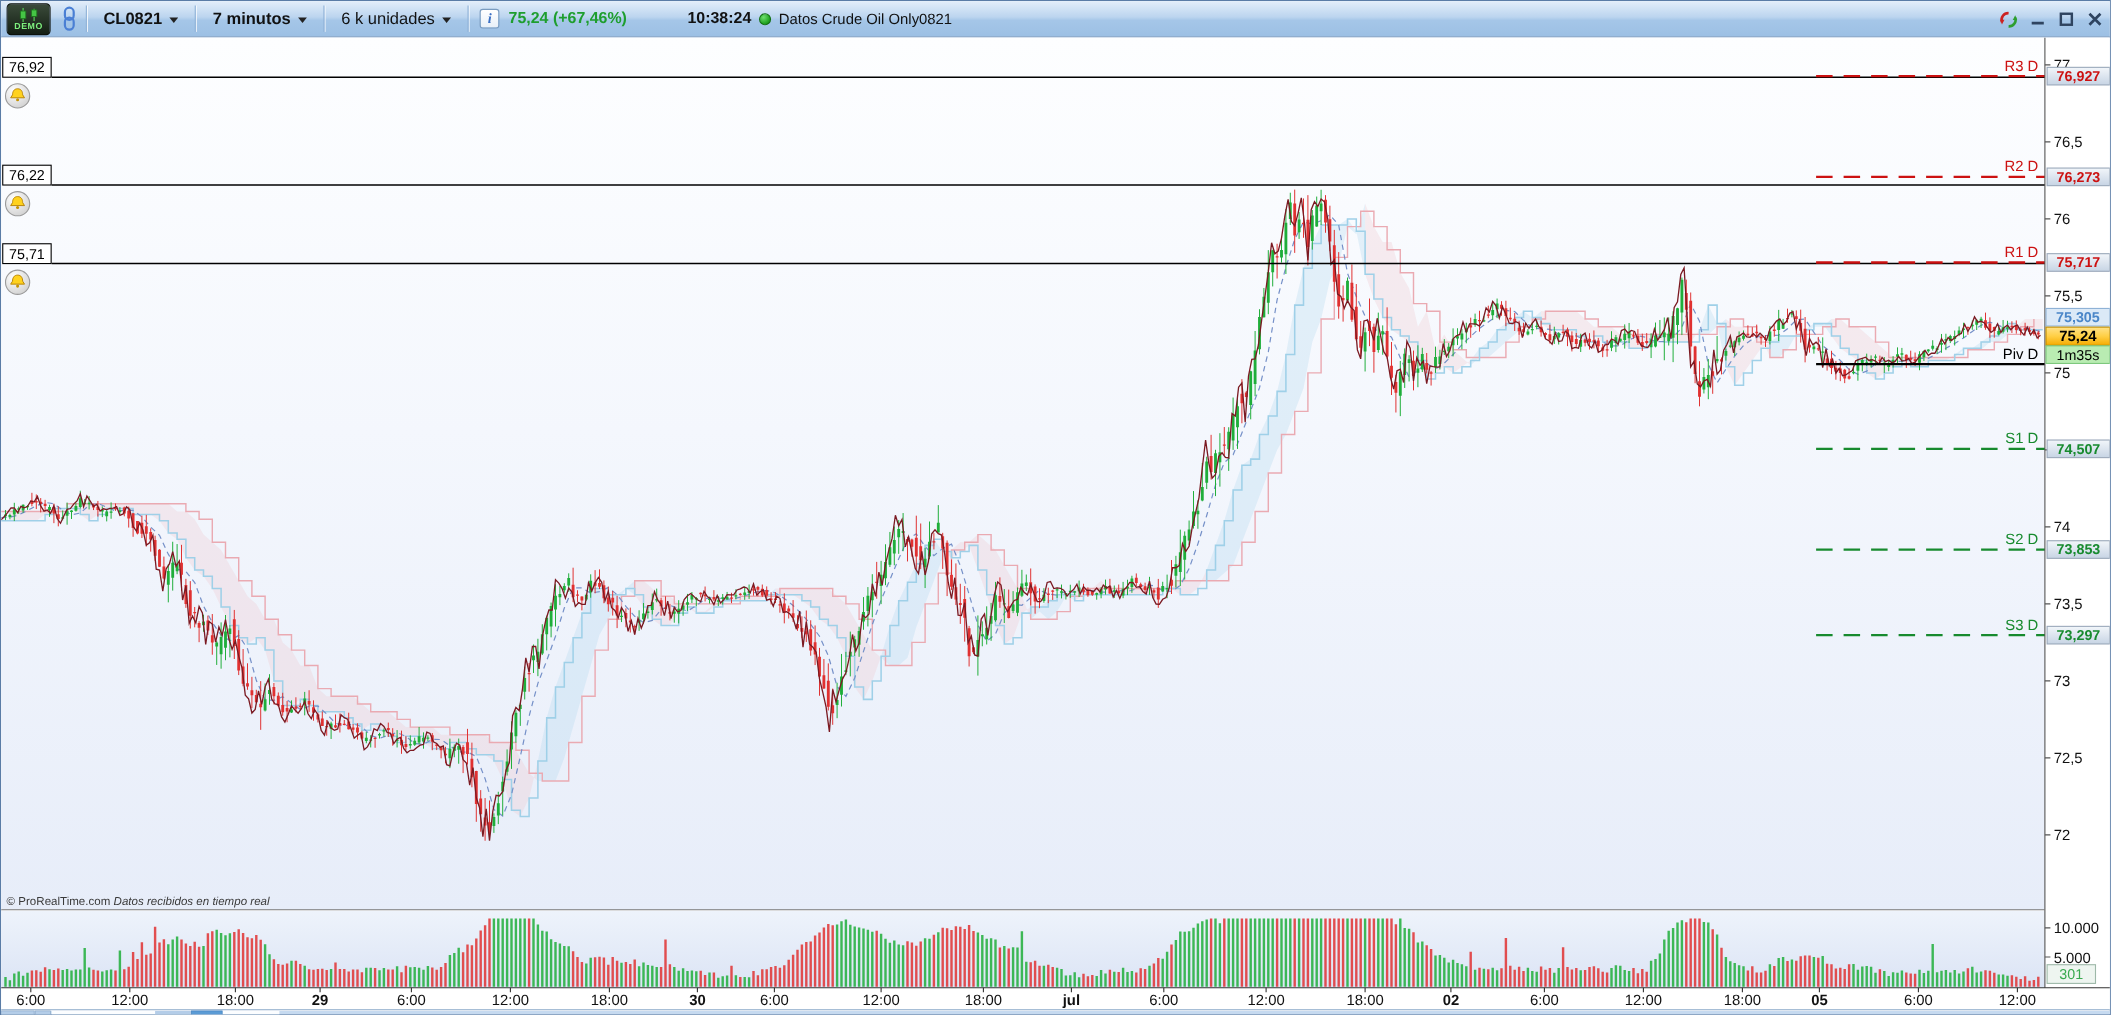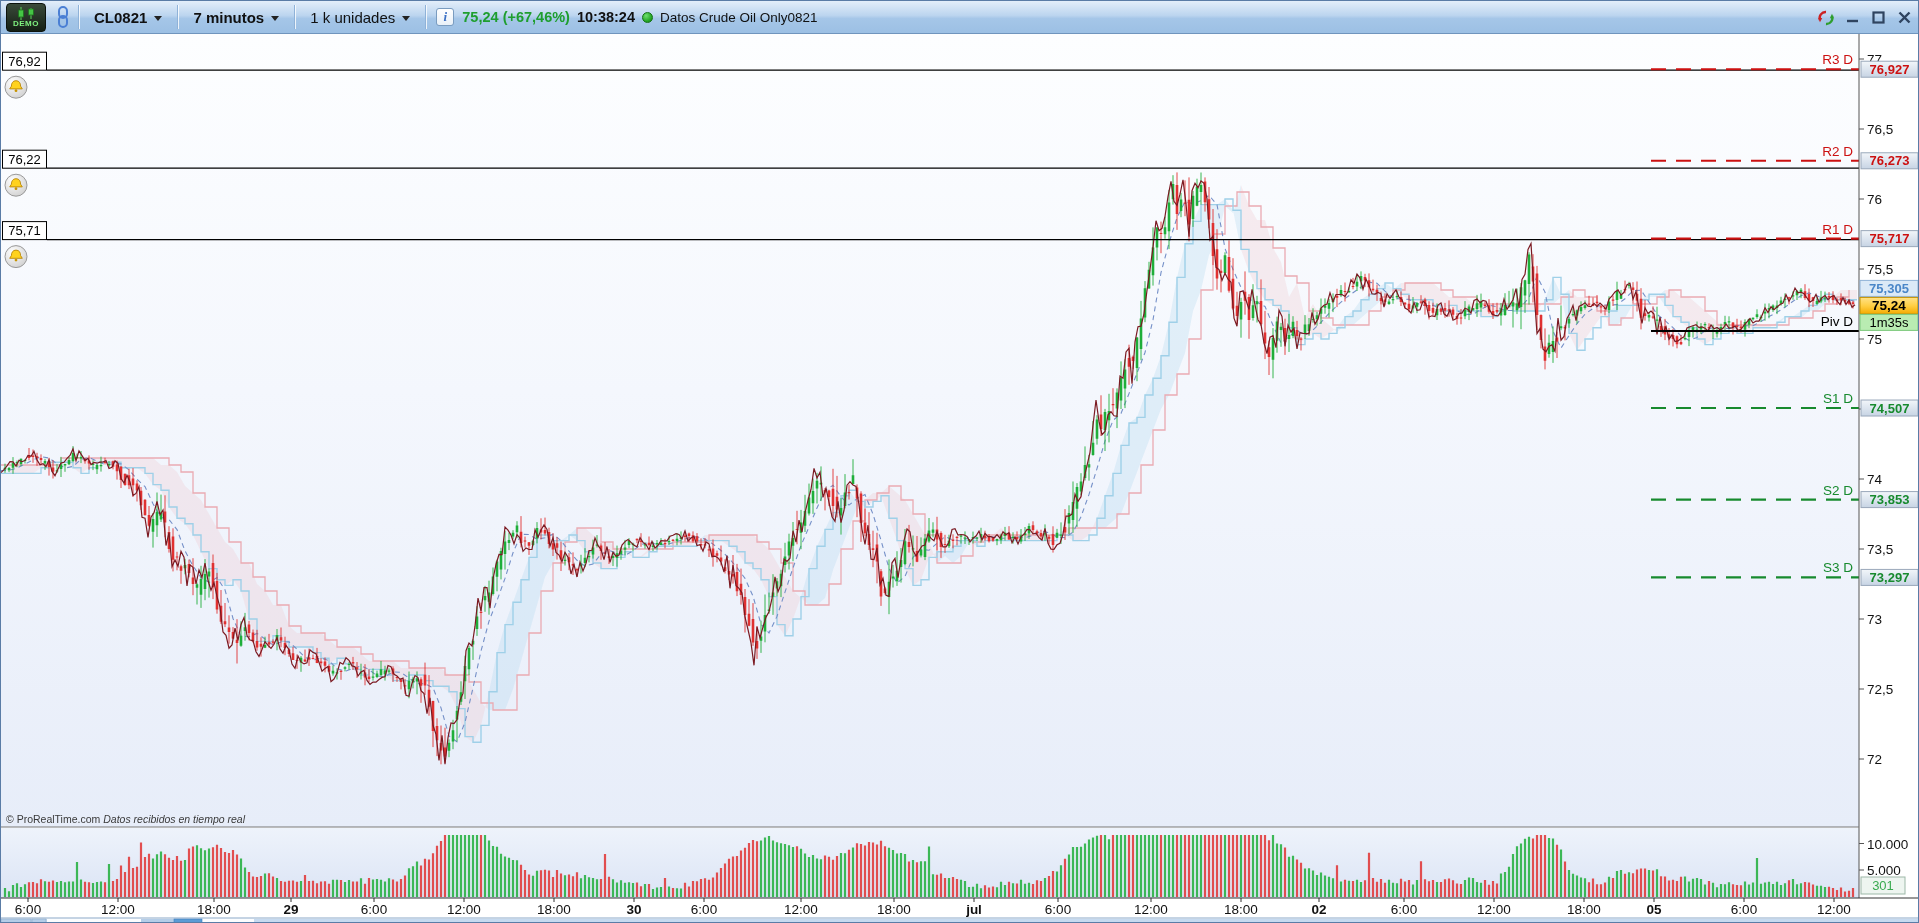--- a/index.html
+++ b/index.html
@@ -30,21 +30,21 @@
   .dd-label.bold{font-weight:bold;}
   .dd-arrow{width:0;height:0;border-left:4.5px solid transparent;border-right:4.5px solid transparent;border-top:5px solid #222;margin-top:2px;}
   .info-btn{
     width:18px;height:18px;margin:0 8px 0 6px;border:1px solid #7a9cc0;border-radius:3px;
     background:linear-gradient(#ffffff,#e8f0f8);
     font-family:"Liberation Serif",serif;font-style:italic;font-weight:bold;
     color:#3a6fc4;font-size:13px;display:flex;align-items:center;justify-content:center;flex:none;
   }
   .quote{display:flex;align-items:center;gap:7px;flex:none;white-space:nowrap;}
   .quote-price{font-size:14.5px;font-weight:bold;color:#1e9e2e;}
-  .quote-time{font-size:14.5px;font-weight:bold;color:#111;}
+  .quote-time{font-size:14.5px;font-weight:bold;color:#111;margin-left:48px;}
   .status-dot{width:11px;height:11px;border-radius:50%;background:radial-gradient(circle at 35% 30%,#6fe06f,#23a523 65%,#157a15);border:1px solid #127012;flex:none;}
   .quote-name{font-size:13.5px;color:#111;}
   .win-controls{position:absolute;right:6px;top:0;height:33px;display:flex;align-items:center;gap:6px;}
   .win-btn{width:20px;height:20px;display:flex;align-items:center;justify-content:center;cursor:default;}
   
   #plot-wrap{position:absolute;left:0;top:33px;width:1919px;height:890px;}
   svg text{font-family:"Liberation Sans",sans-serif;}
 </style>
 </head>
 <body>
@@ -77,21 +77,21 @@
     </div>
     <div class="sep"></div>
 
     <div class="dd">
       <span class="dd-label bold">7 minutos</span>
       <span class="dd-arrow"></span>
     </div>
     <div class="sep"></div>
 
     <div class="dd">
-      <span class="dd-label">1 k unidades</span>
+      <span class="dd-label">6 k unidades</span>
       <span class="dd-arrow"></span>
     </div>
     <div class="sep"></div>
 
     <div class="info-btn">i</div>
 
     <div class="quote">
       <span class="quote-price"><span>75,24</span>&nbsp;<span>(+67,46%)</span></span>
       <span class="quote-time">10:38:24</span>
       <span class="status-dot"></span>

